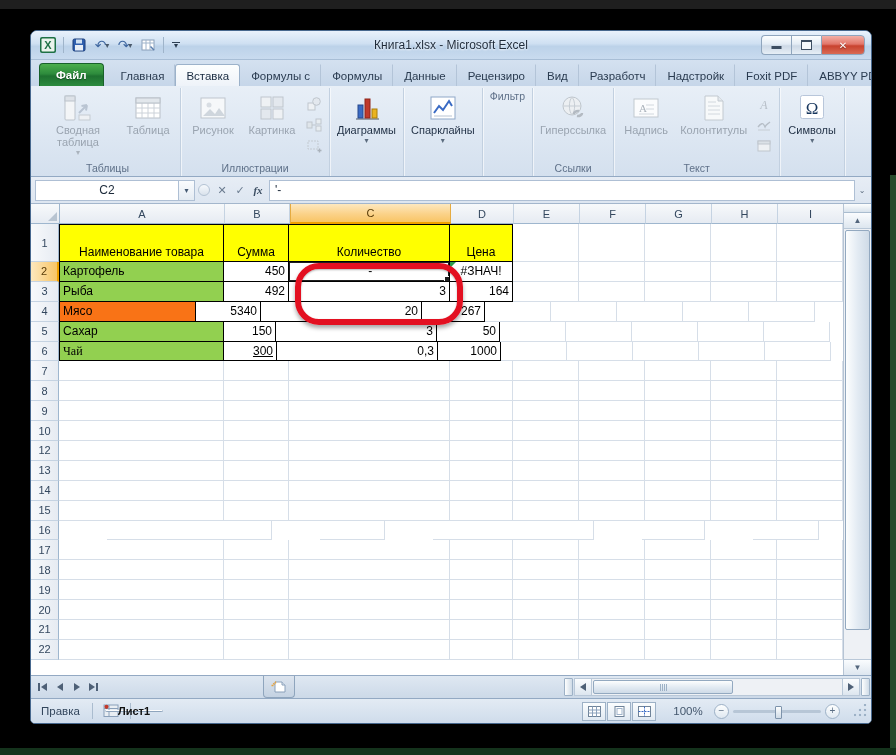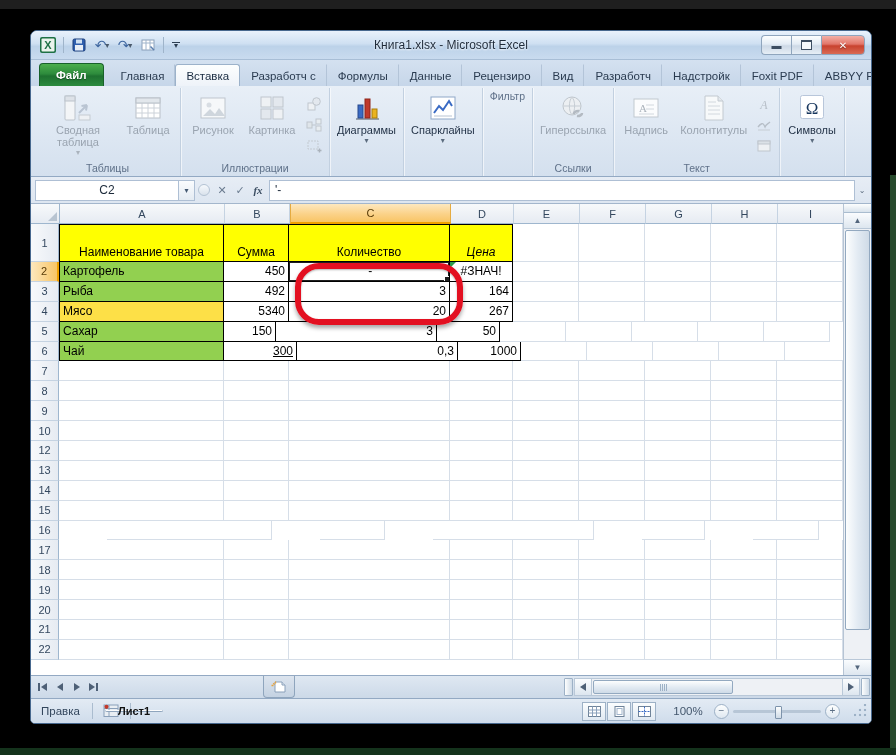--- a/index.html
+++ b/index.html
@@ -194,21 +194,21 @@
         </div>
       <div class="wbtn close">✕</div>
     </div>
   </div>
 
   <div class="tabrow">
     <div class="file-btn">Файл</div>
     <div class="rtabs" id="rtabs">
         <div class="rtab">Главная</div>
         <div class="rtab active">Вставка</div>
-        <div class="rtab">Разработч с</div>
+        <div class="rtab">Формулы с</div>
         <div class="rtab">Формулы</div>
         <div class="rtab">Данные</div>
         <div class="rtab">Рецензиро</div>
         <div class="rtab">Вид</div>
         <div class="rtab">Разработч</div>
         <div class="rtab">Надстройк</div>
         <div class="rtab">Foxit PDF</div>
         <div class="rtab">ABBYY PDF</div>
       </div>
 
@@ -423,21 +423,21 @@
           <div class="colhead" style="width: 66px;">G</div>
           <div class="colhead" style="width: 66px;">H</div>
           <div class="colhead" style="width: 66px;">I</div>
         </div>
       <div class="gridrows" id="gridrows">
           <div class="grow" style="height: 38px;">
             <div class="rowhead">1</div>
             <div class="cell tbl tbl-top hdrcell tbl-left" style="width: 165px; background: rgb(255, 255, 0); justify-content: center;">Наименование товара</div>
             <div class="cell tbl tbl-top hdrcell" style="width: 65px; background: rgb(255, 255, 0); justify-content: center;">Сумма</div>
             <div class="cell tbl tbl-top hdrcell" style="width: 161px; background: rgb(255, 255, 0); justify-content: center;">Количество</div>
-            <div class="cell tbl tbl-top hdrcell" style="width: 63px; background: rgb(255, 255, 0); justify-content: center; font-style: italic;">Цена</div>
+            <div class="cell tbl tbl-top hdrcell" style="width: 63px; background: rgb(255, 255, 0); justify-content: center;">Цена</div>
             <div class="cell" style="width: 66px;"></div>
             <div class="cell" style="width: 66px;"></div>
             <div class="cell" style="width: 66px;"></div>
             <div class="cell" style="width: 66px;"></div>
             <div class="cell" style="width: 66px;"></div>
           </div>
           <div class="grow" style="height: 19.9px;">
             <div class="rowhead sel">2</div>
             <div class="cell tbl tbl-left" style="width: 165px; background: rgb(146, 208, 80); justify-content: flex-start;">Картофель</div>
             <div class="cell tbl" style="width: 65px; justify-content: flex-end;">450</div>
@@ -456,21 +456,21 @@
             <div class="cell tbl" style="width: 161px; justify-content: flex-end;">3</div>
             <div class="cell tbl" style="width: 63px; justify-content: flex-end;">164</div>
             <div class="cell" style="width: 66px;"></div>
             <div class="cell" style="width: 66px;"></div>
             <div class="cell" style="width: 66px;"></div>
             <div class="cell" style="width: 66px;"></div>
             <div class="cell" style="width: 66px;"></div>
           </div>
           <div class="grow" style="height: 19.9px;">
             <div class="rowhead">4</div>
-            <div class="cell tbl tbl-left" style="width: 165px; background: #fde047; justify-content: flex-start;">Мясо</div>
+            <div class="cell tbl tbl-left" style="width: 137px; background: #f97316; justify-content: flex-start;">Мясо</div>
             <div class="cell tbl" style="width: 65px; justify-content: flex-end;">5340</div>
             <div class="cell tbl" style="width: 161px; justify-content: flex-end;">20</div>
             <div class="cell tbl" style="width: 63px; justify-content: flex-end;">267</div>
             <div class="cell" style="width: 66px;"></div>
             <div class="cell" style="width: 66px;"></div>
             <div class="cell" style="width: 66px;"></div>
             <div class="cell" style="width: 66px;"></div>
             <div class="cell" style="width: 66px;"></div>
           </div>
           <div class="grow" style="height: 19.9px;">
@@ -480,22 +480,22 @@
             <div class="cell tbl" style="width: 161px; justify-content: flex-end;">3</div>
             <div class="cell tbl" style="width: 63px; justify-content: flex-end;">50</div>
             <div class="cell" style="width: 66px;"></div>
             <div class="cell" style="width: 66px;"></div>
             <div class="cell" style="width: 66px;"></div>
             <div class="cell" style="width: 66px;"></div>
             <div class="cell" style="width: 66px;"></div>
           </div>
           <div class="grow" style="height: 19.9px;">
             <div class="rowhead">6</div>
-            <div class="cell tbl tbl-left" style="width: 165px; background: rgb(146, 208, 80); justify-content: flex-start;">Чай</div>
-            <div class="cell tbl" style="width: 73px; justify-content: flex-end; text-decoration: underline;">300</div>
+            <div class="cell tbl tbl-left" style="width: 165px; background: rgb(146, 208, 80); justify-content: flex-start; font-family: Liberation Serif, serif;">Чай</div>
+            <div class="cell tbl" style="width: 53px; justify-content: flex-end; text-decoration: underline;">300</div>
             <div class="cell tbl" style="width: 161px; justify-content: flex-end;">0,3</div>
             <div class="cell tbl" style="width: 63px; justify-content: flex-end;">1000</div>
             <div class="cell" style="width: 66px;"></div>
             <div class="cell" style="width: 66px;"></div>
             <div class="cell" style="width: 66px;"></div>
             <div class="cell" style="width: 66px;"></div>
             <div class="cell" style="width: 66px;"></div>
           </div>
           <div class="grow" style="height: 19.9px;">
             <div class="rowhead">7</div>

